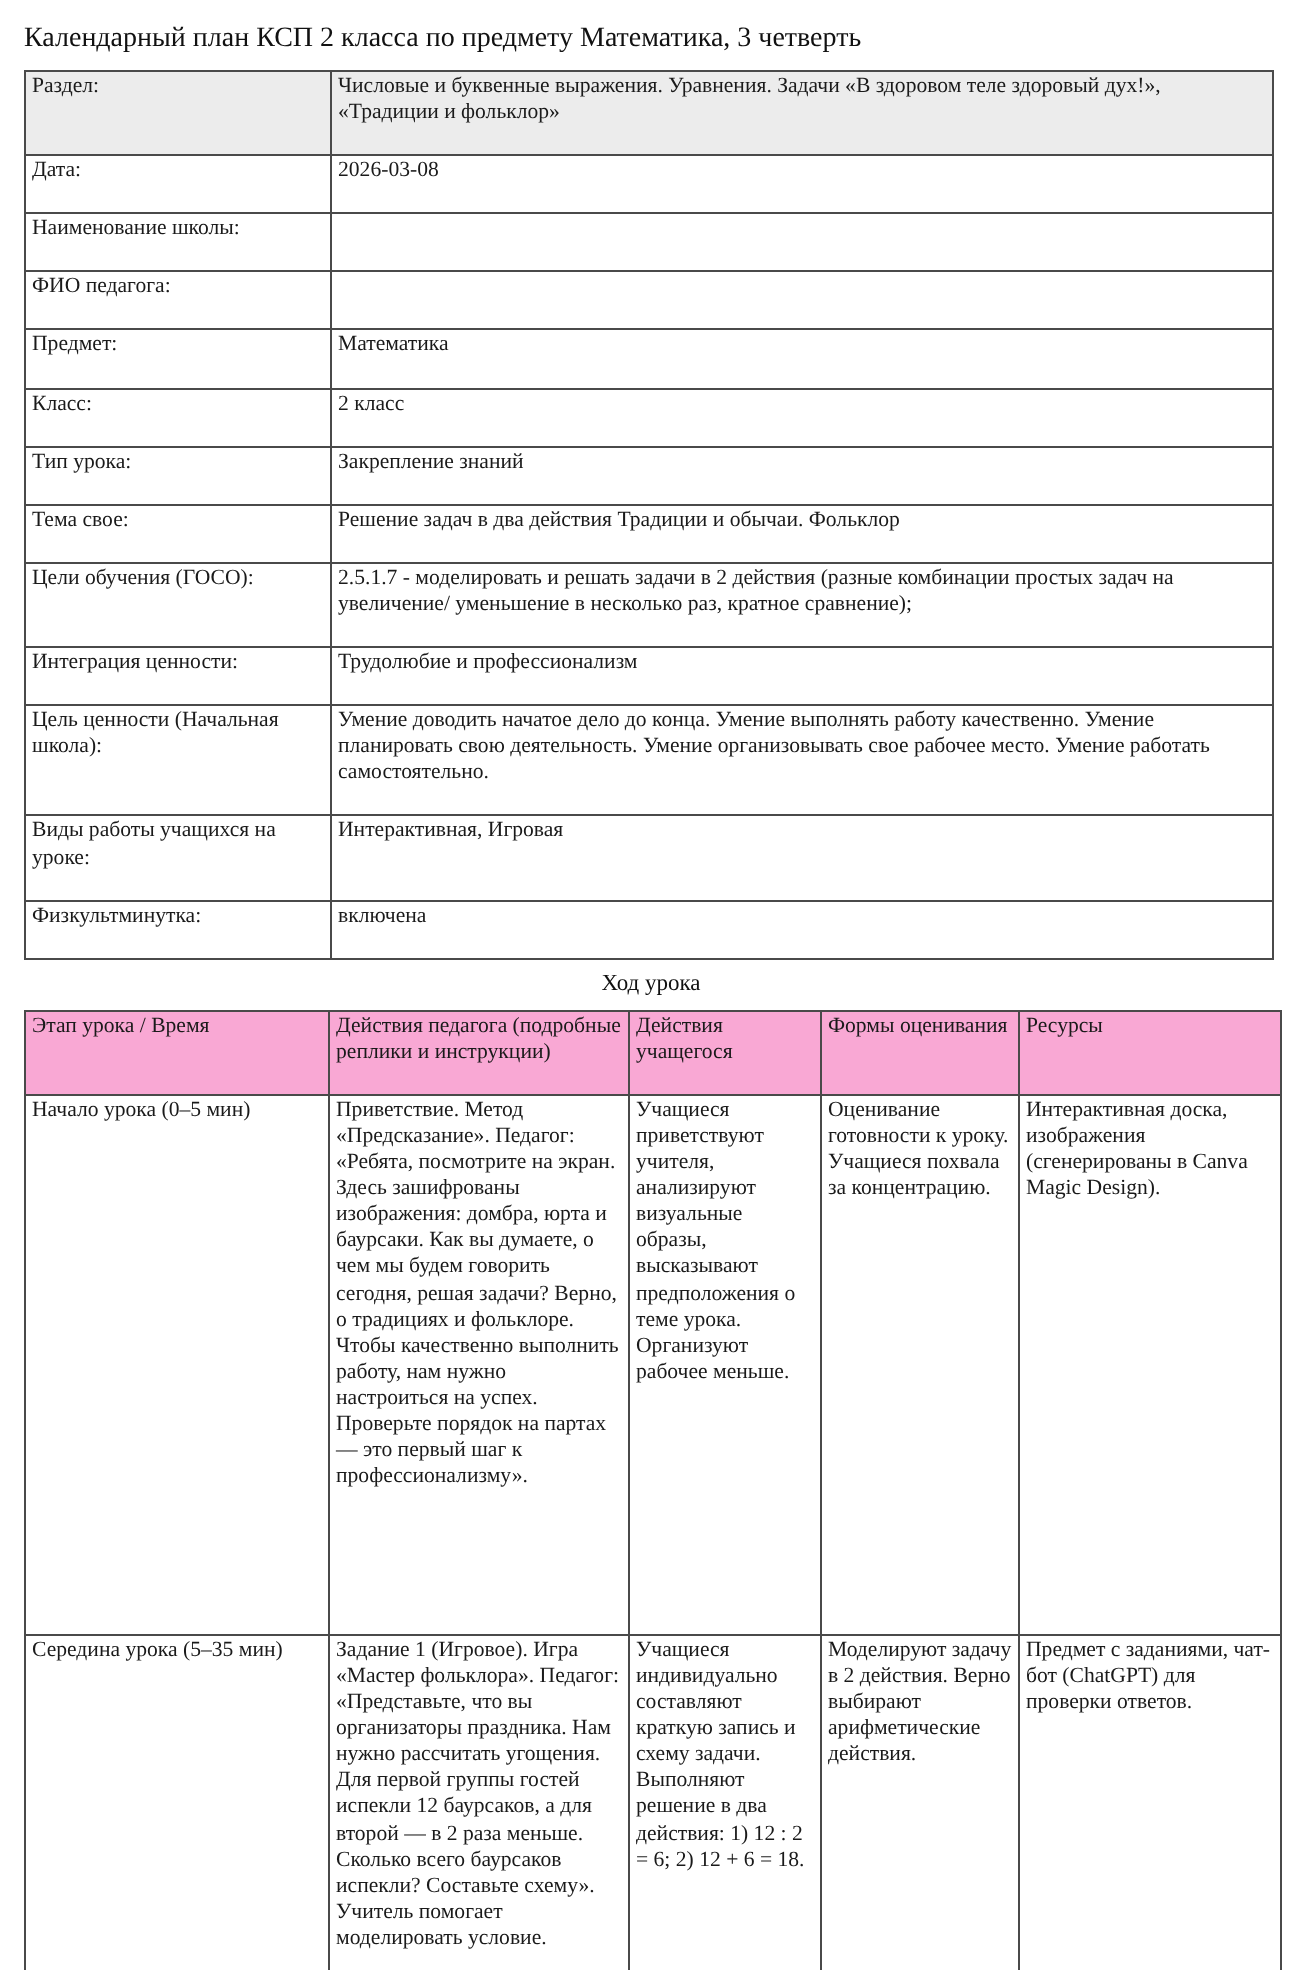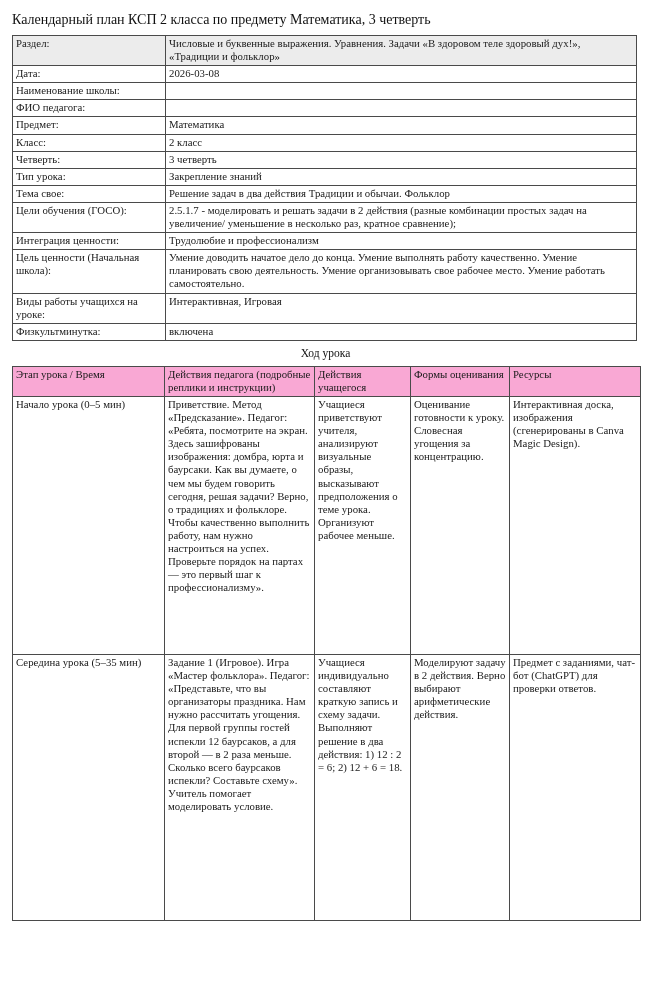--- a/index.html
+++ b/index.html
@@ -37,21 +37,21 @@
   table {
     border-collapse: collapse;
     table-layout: fixed;
     font-size: 10.8px;
     line-height: 13.1px;
     color: #1a1a1a;
   }
   table td, table th {
     border: 1px solid #4a4a4a;
     vertical-align: top;
-    padding: 1px 3px 2px 3px;
+    padding: 1px 3px 14px 3px;
     text-align: left;
     font-weight: normal;
   }
 
   
   .info-table {
     width: 624px;
   }
   .info-table col.c-label { width: 153px; }
   .info-table col.c-value { width: 471px; }
@@ -109,24 +109,20 @@
       </tr>
       <tr>
         <td>Предмет:</td>
         <td>Математика</td>
       </tr>
       <tr>
         <td>Класс:</td>
         <td>2 класс</td>
       </tr>
       <tr>
-        <td>Четверть:</td>
-        <td>3 четверть</td>
-      </tr>
-      <tr>
         <td>Тип урока:</td>
         <td>Закрепление знаний</td>
       </tr>
       <tr>
         <td>Тема свое:</td>
         <td>Решение задач в два действия Традиции и обычаи. Фольклор</td>
       </tr>
       <tr>
         <td>Цели обучения (ГОСО):</td>
         <td>2.5.1.7 - моделировать и решать задачи в 2 действия (разные комбинации простых задач на увеличение/ уменьшение в несколько раз, кратное сравнение);</td>
@@ -167,21 +163,21 @@
         <td>Действия учащегося</td>
         <td>Формы оценивания</td>
         <td>Ресурсы</td>
       </tr>
     </thead>
     <tbody>
       <tr class="row-start">
         <td>Начало урока (0–5 мин)</td>
         <td>Приветствие. Метод «Предсказание». Педагог: «Ребята, посмотрите на экран. Здесь зашифрованы изображения: домбра, юрта и баурсаки. Как вы думаете, о чем мы будем говорить сегодня, решая задачи? Верно, о традициях и фольклоре. Чтобы качественно выполнить работу, нам нужно настроиться на успех. Проверьте порядок на партах — это первый шаг к профессионализму».</td>
         <td>Учащиеся приветствуют учителя, анализируют визуальные образы, высказывают предположения о теме урока. Организуют рабочее меньше.</td>
-        <td>Оценивание готовности к уроку. Словесная угощения за концентрацию.</td>
+        <td>Оценивание готовности к уроку. Учащиеся похвала за концентрацию.</td>
         <td>Интерактивная доска, изображения (сгенерированы в Canva Magic Design).</td>
       </tr>
       <tr class="row-middle">
         <td>Середина урока (5–35 мин)</td>
         <td>Задание 1 (Игровое). Игра «Мастер фольклора». Педагог: «Представьте, что вы организаторы праздника. Нам нужно рассчитать угощения. Для первой группы гостей испекли 12 баурсаков, а для второй — в 2 раза меньше. Сколько всего баурсаков испекли? Составьте схему». Учитель помогает моделировать условие.</td>
         <td>Учащиеся индивидуально составляют краткую запись и схему задачи. Выполняют решение в два действия: 1) 12 : 2 = 6; 2) 12 + 6 = 18.</td>
         <td>Моделируют задачу в 2 действия. Верно выбирают арифметические действия.</td>
         <td>Предмет с заданиями, чат-бот (ChatGPT) для проверки ответов.</td>
       </tr>
     </tbody>

